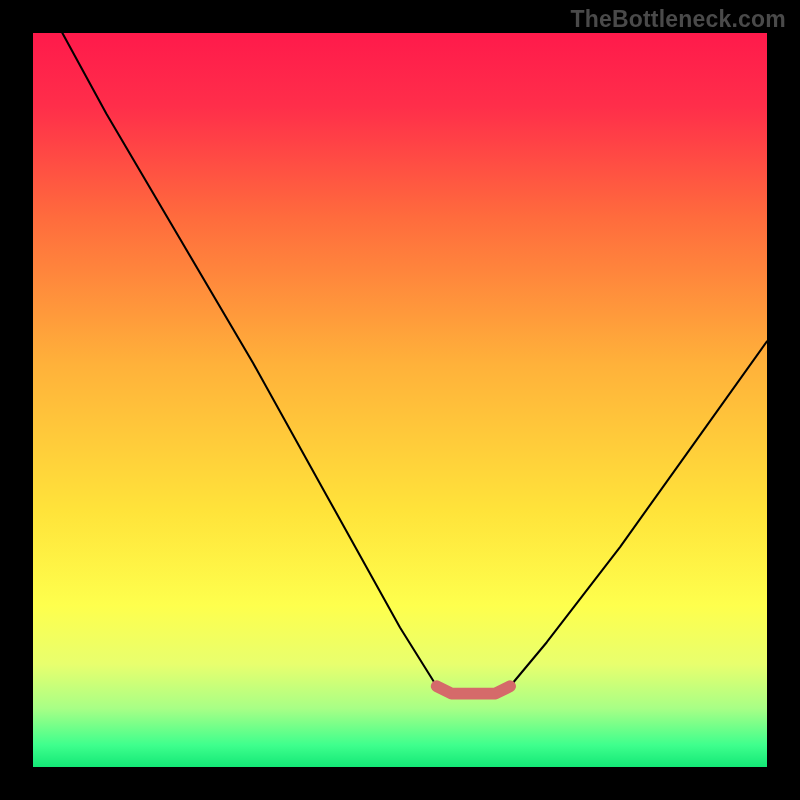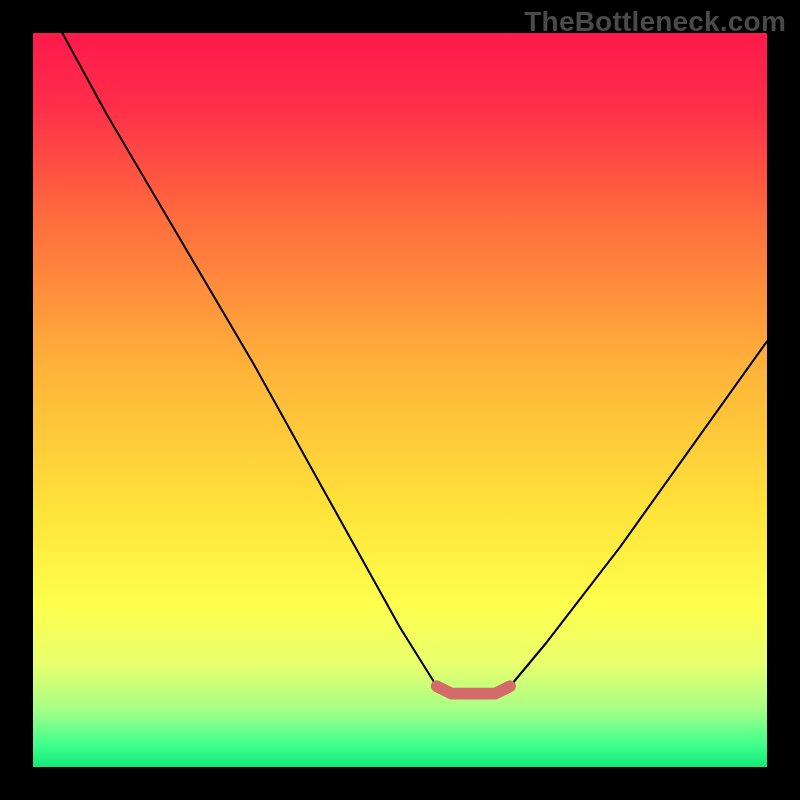--- a/index.html
+++ b/index.html
@@ -15,21 +15,21 @@
     position: relative;
     width: 800px;
     height: 800px;
     background: #000;
   }
   .watermark {
     position: absolute;
     top: 6px;
     right: 14px;
     color: #4a4a4a;
-    font-size: 28px;
+    font-size: 23px;
     font-weight: 600;
     letter-spacing: 0.2px;
     z-index: 10;
   }
   .plot-area {
     position: absolute;
     left: 33px;
     top: 33px;
     width: 734px;
     height: 734px;

